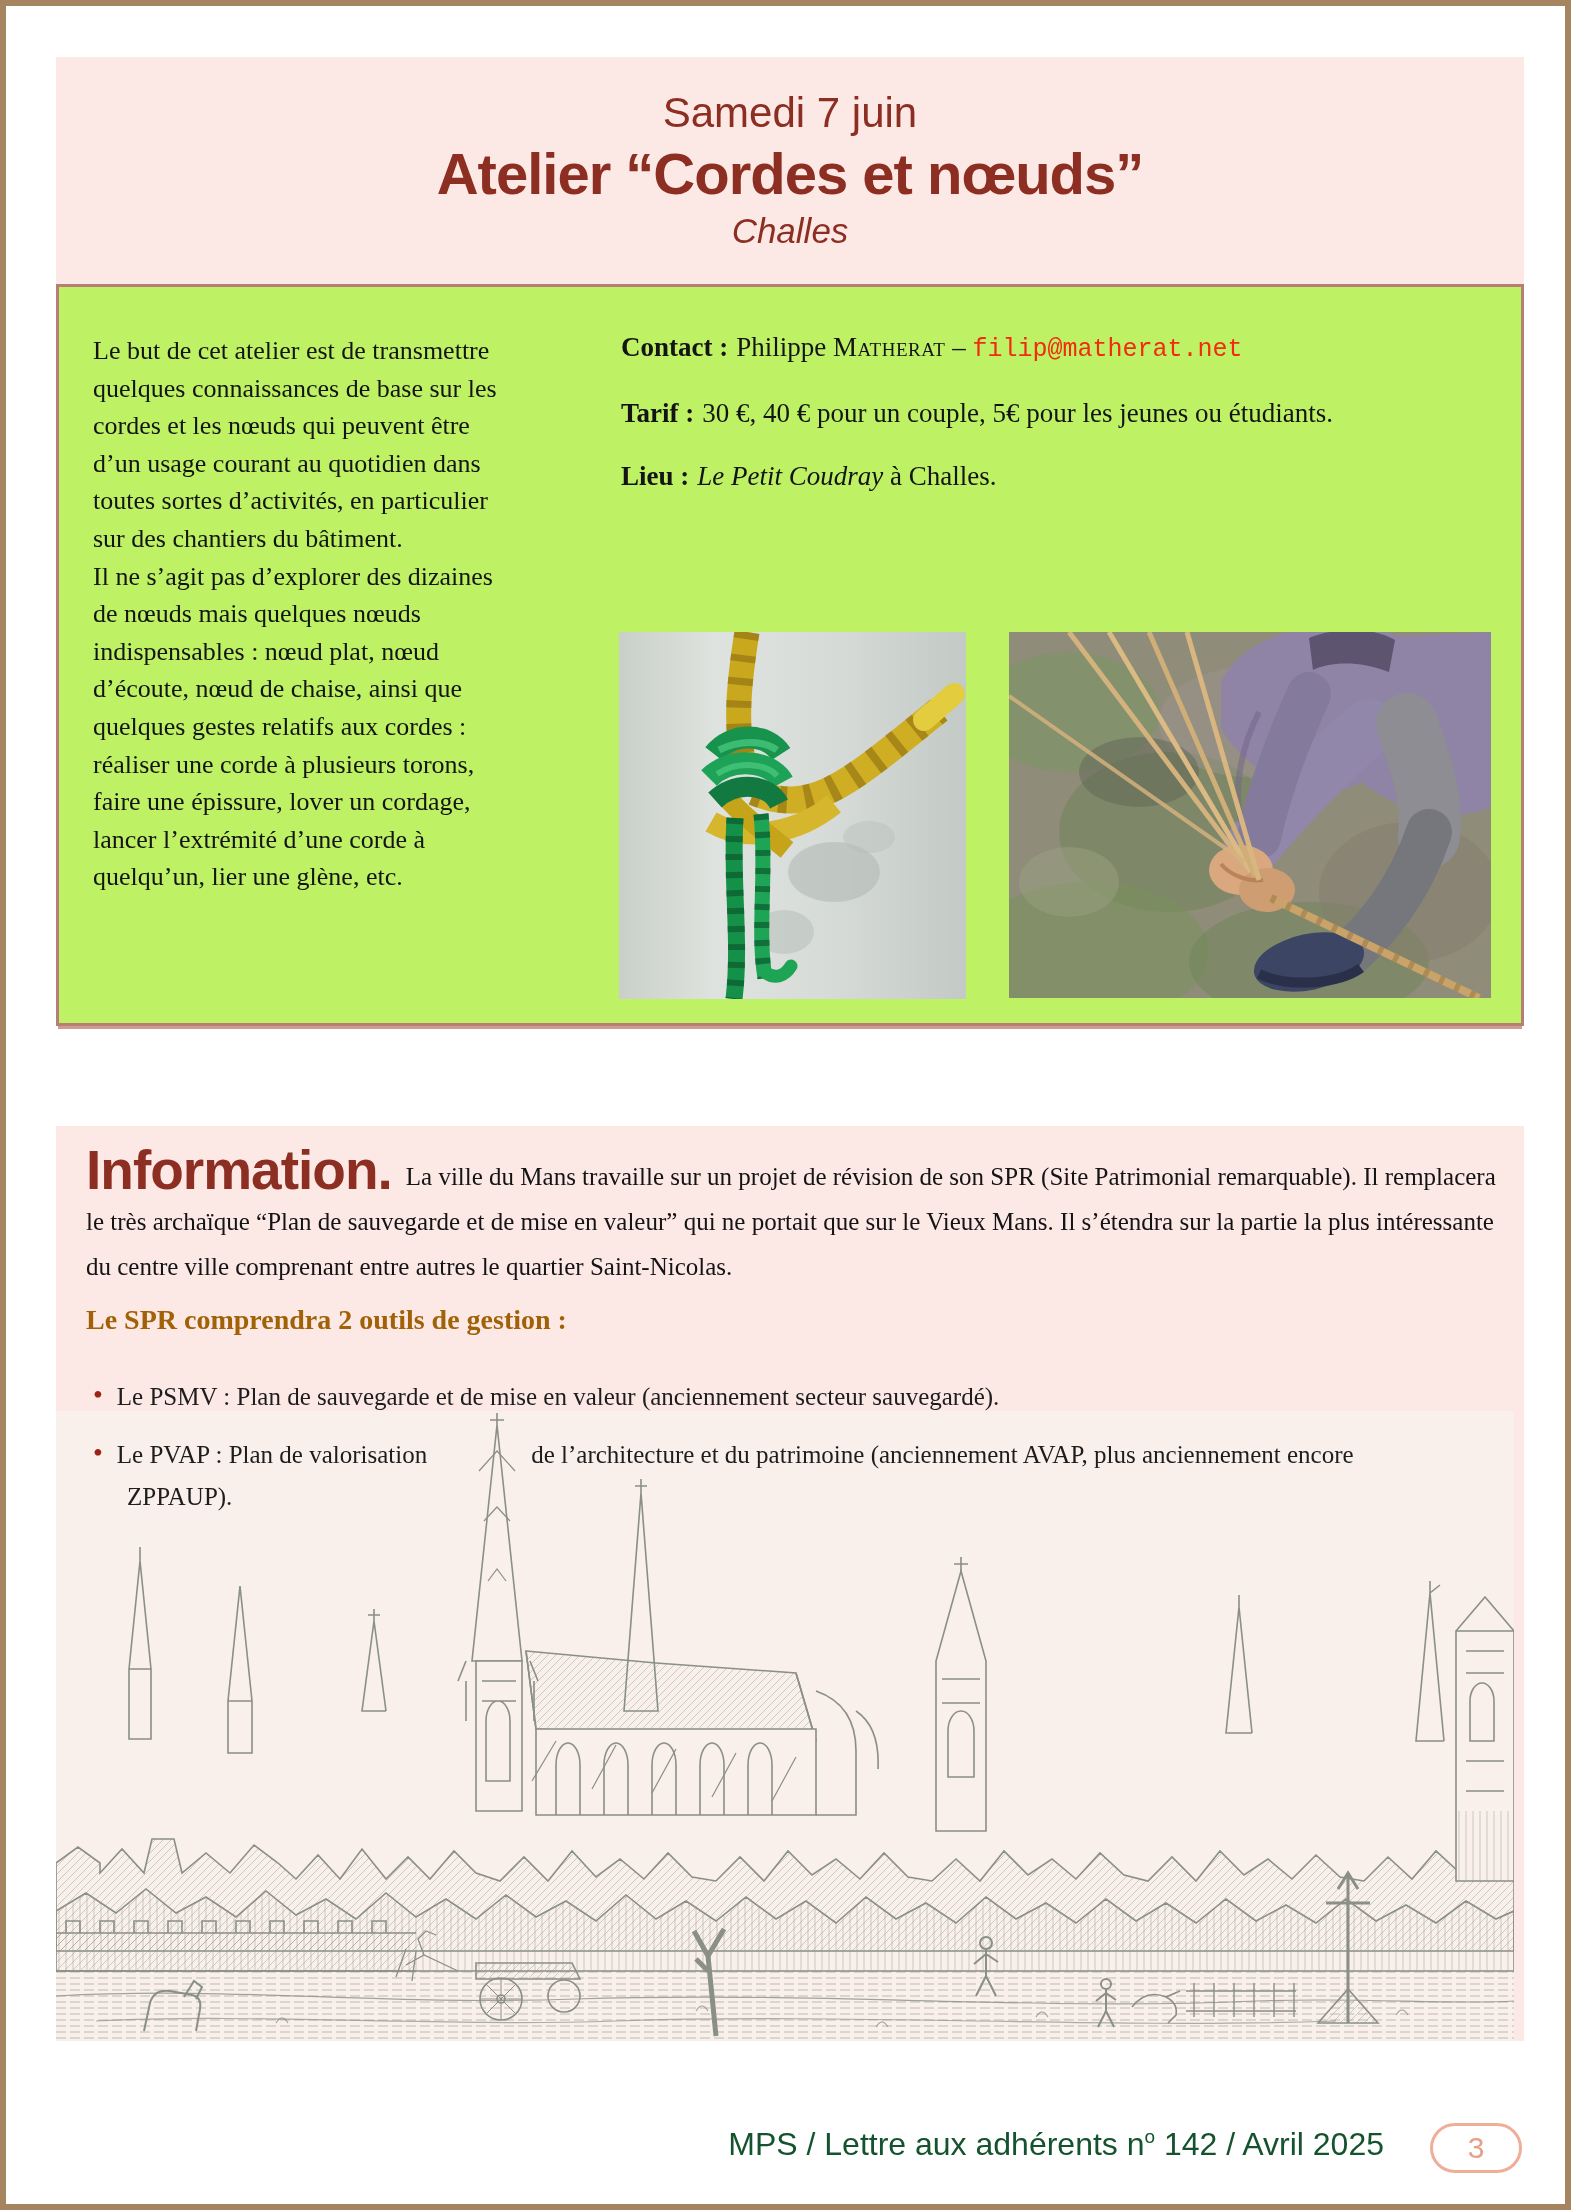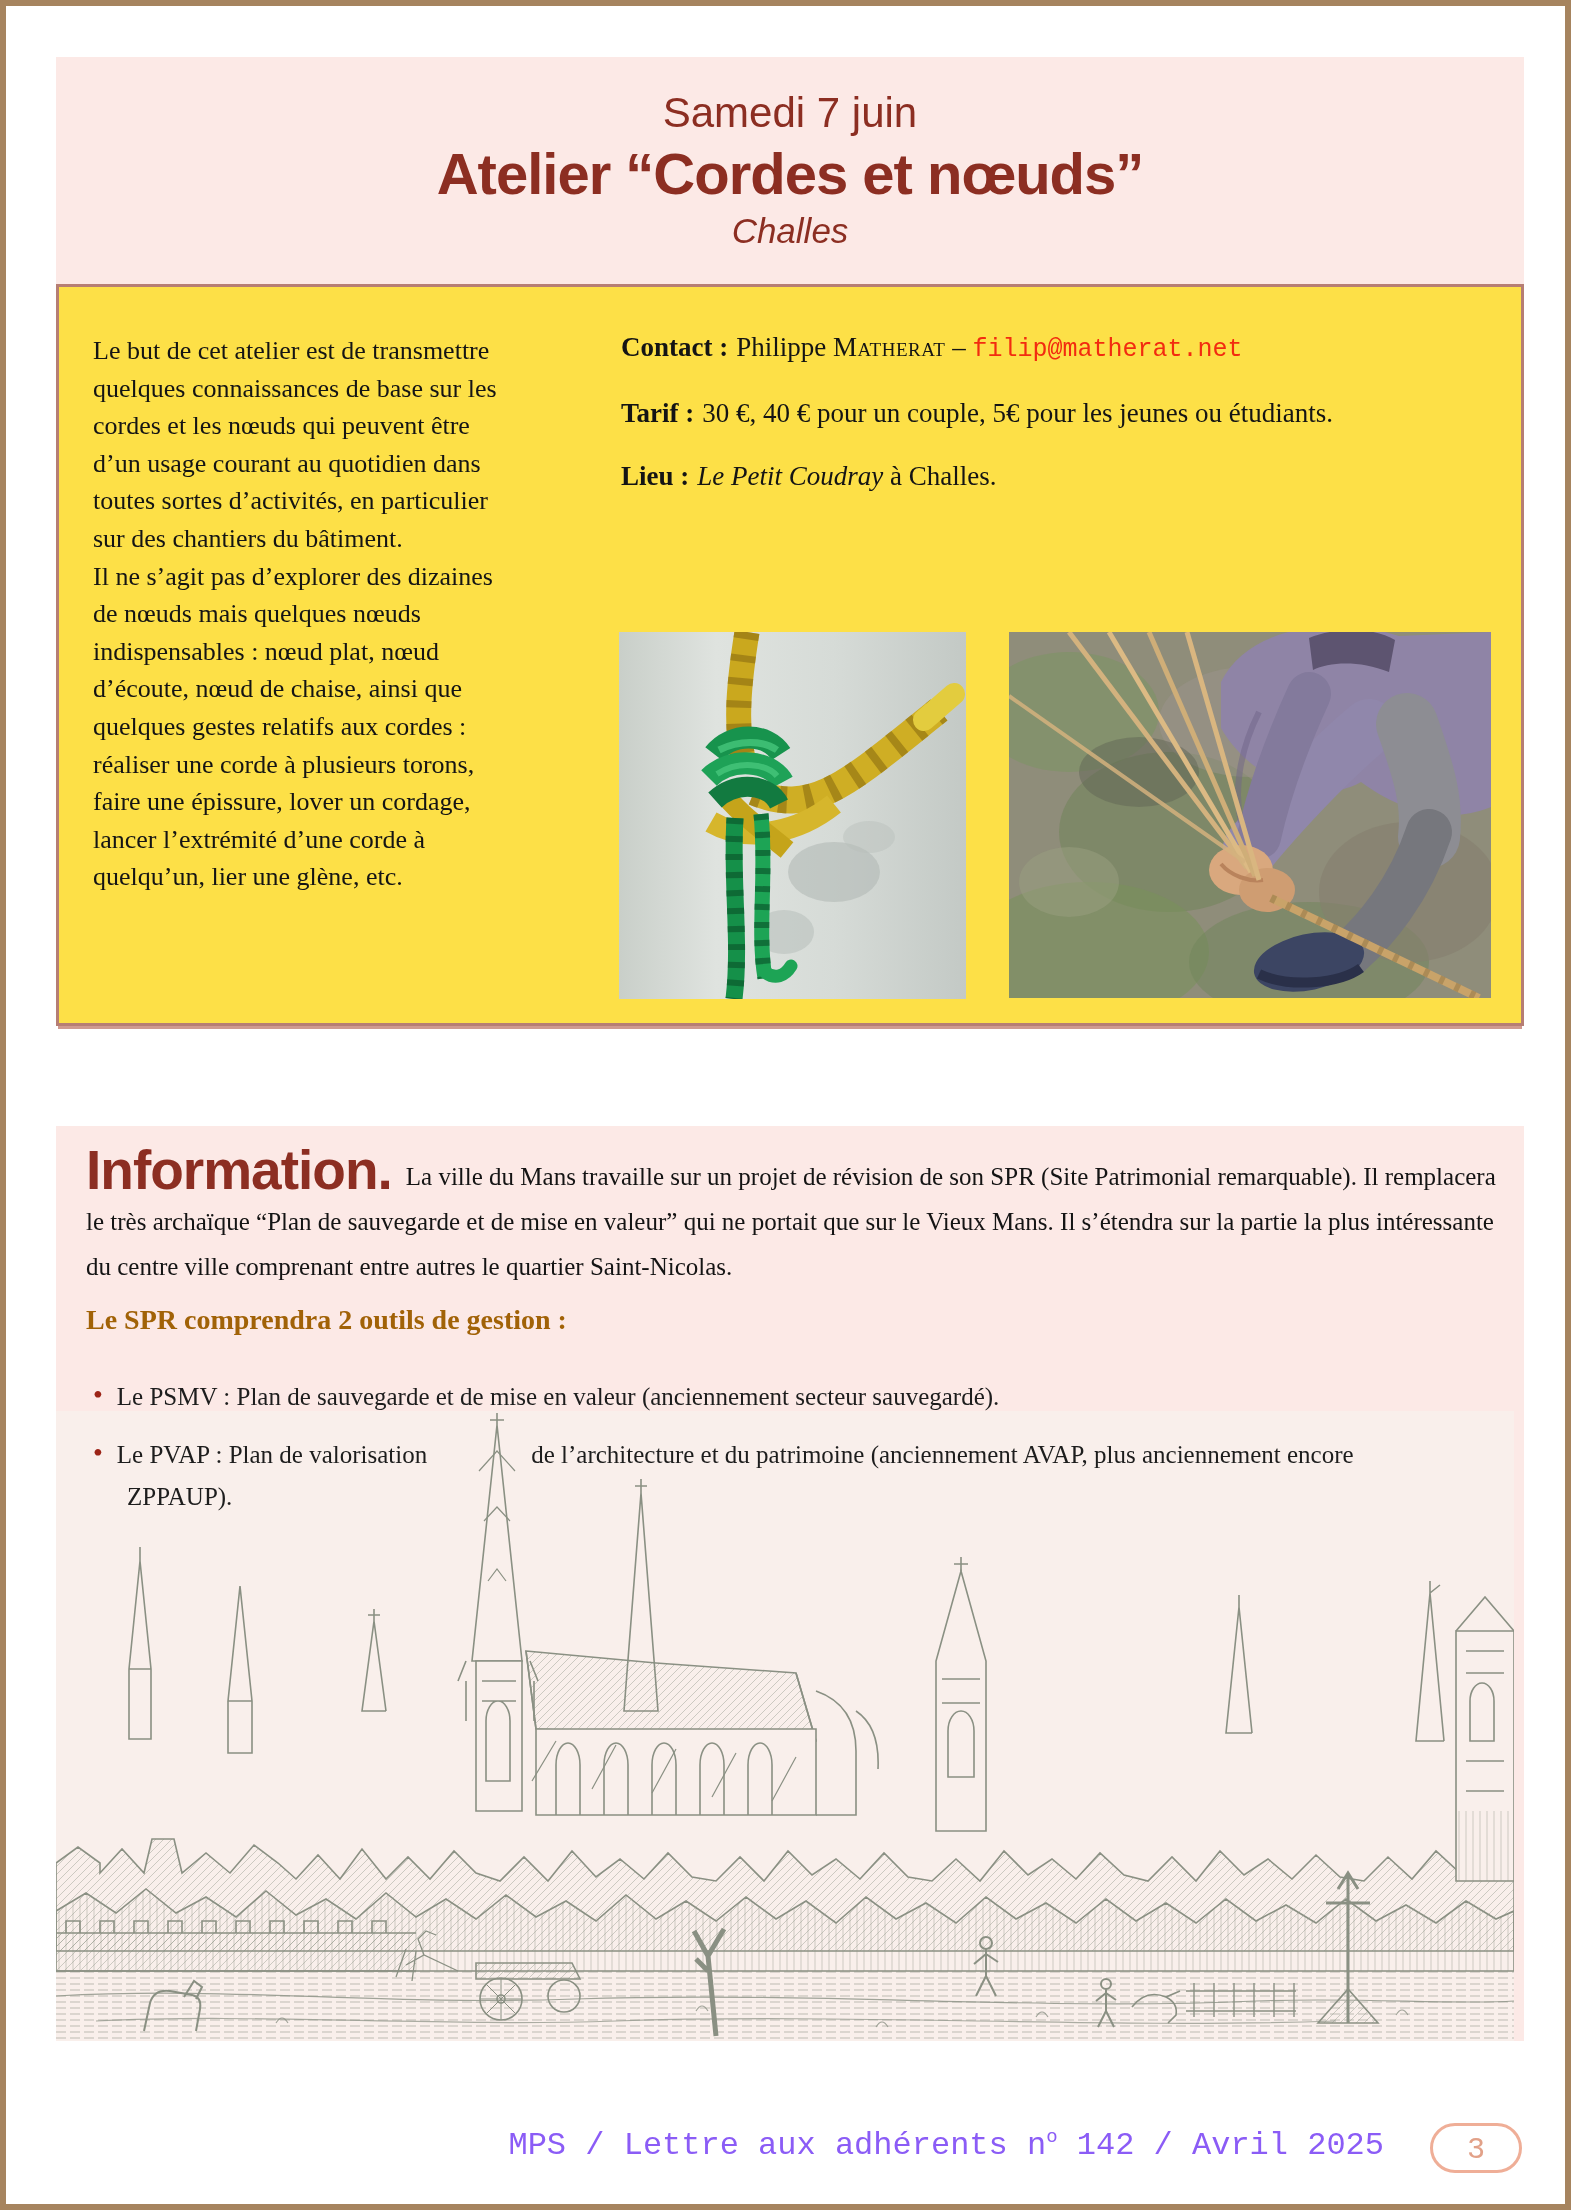--- a/index.html
+++ b/index.html
@@ -13,21 +13,21 @@
   .header-box{
     left:50px;top:51px;width:1468px;height:227px;background:#fce9e6;
     display:flex;flex-direction:column;align-items:center;justify-content:center;
     text-align:center;color:#8c2e22;font-family:"Liberation Sans",sans-serif;
   }
   .header-date{font-size:42px;line-height:48px;font-weight:400;}
   .header-title{font-size:58px;line-height:66px;font-weight:700;margin-top:4px;letter-spacing:-1px;}
   .header-loc{font-size:35px;line-height:44px;font-style:italic;margin-top:2px;}
   
   .content-box{
-    left:50px;top:278px;width:1468px;height:742px;background:#fde047;
+    left:50px;top:278px;width:1468px;height:742px;background:#bef264;
     box-sizing:border-box;border:3px solid #b67e74;
     box-shadow:0 5px 0 -2px #cf9a90;
   }
   .desc-col{
     left:34px;top:45px;width:490px;
     font-size:26px;line-height:37.6px;white-space:pre-line;color:#141414;
   }
   .right-col{left:562px;top:42px;width:906px;font-size:27px;line-height:36px;color:#141414;}
   .right-col p{margin:0 0 27px 0;}
   .lbl{font-weight:700;margin-right:8px;}
@@ -51,22 +51,22 @@
   }
   .bullet{position:absolute;left:37px;font-size:25px;line-height:42px;color:#1d1d1d;}
   .bullet .dot{color:#9c2417;font-size:28px;margin-right:14px;vertical-align:1px;}
   .bullet-1{top:248px;}
   .bullet-2{top:306px;width:1400px;}
   .gap{display:inline-block;width:104px;}
   .b2-line2{margin-left:34px;}
   .engraving{position:absolute;left:0;top:285px;width:1458px;height:630px;}
   
   .footer-text{
-    right:181px;top:2120px;font-size:32px;color:#8b5cf6;
-    font-family:Liberation Mono, monospace;
+    right:181px;top:2120px;font-size:32px;color:#14532d;
+    font-family:Liberation Sans, sans-serif;
   }
   .footer-text sup{font-size:19px;}
   .page-badge{
     left:1424px;top:2117px;width:92px;height:50px;box-sizing:border-box;
     border:3px solid #efae97;border-radius:26px;
     display:flex;align-items:center;justify-content:center;
     color:#e2a188;font-size:30px;font-family:"Liberation Sans",sans-serif;background:#ffffff;
   }
 </style>
 </head>

